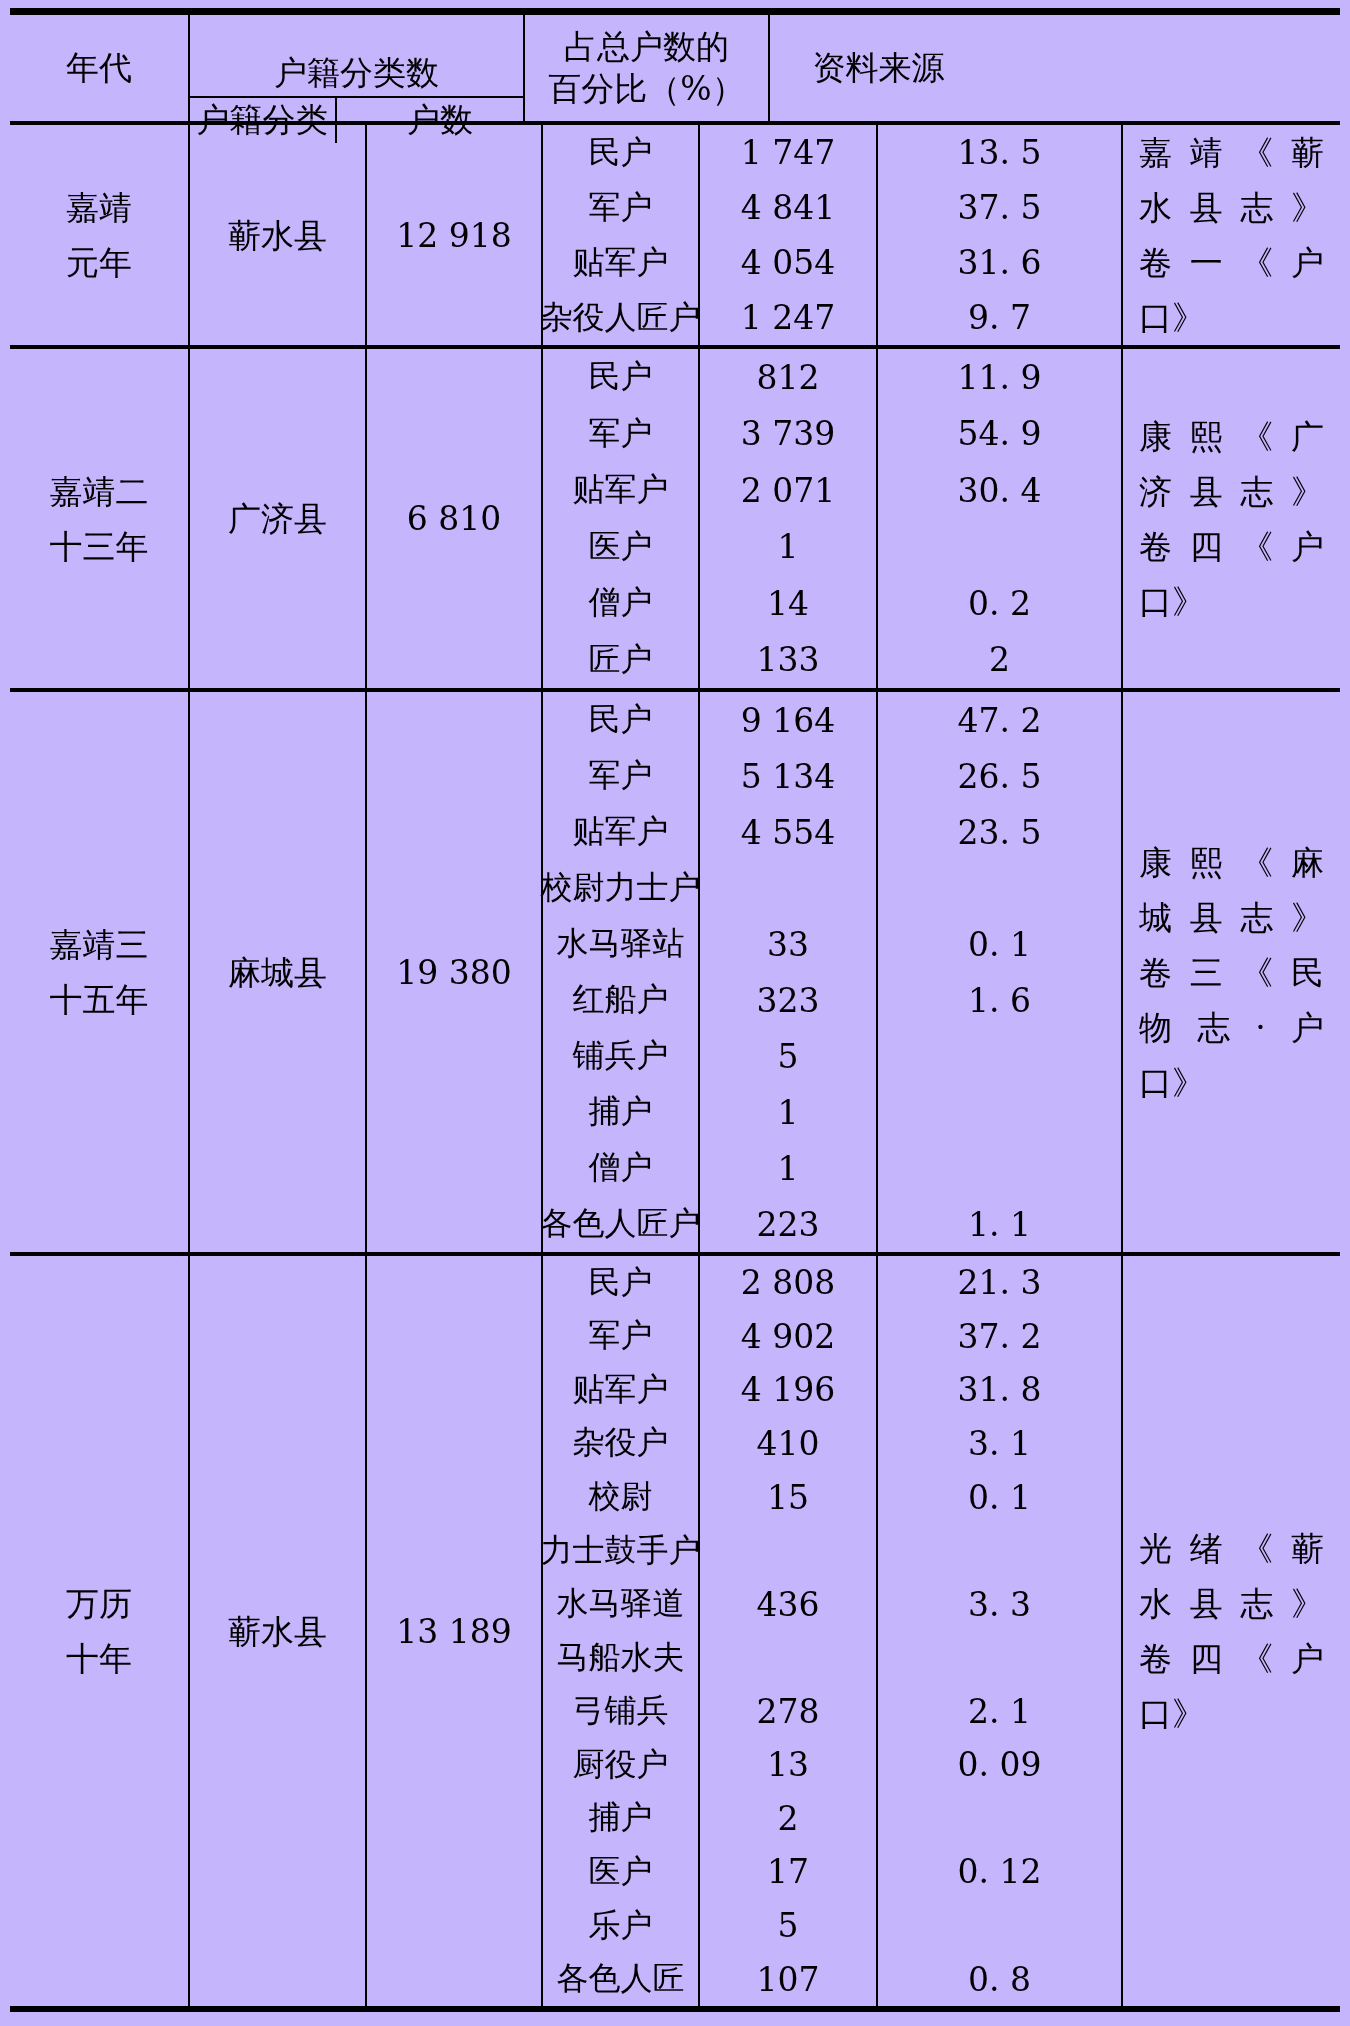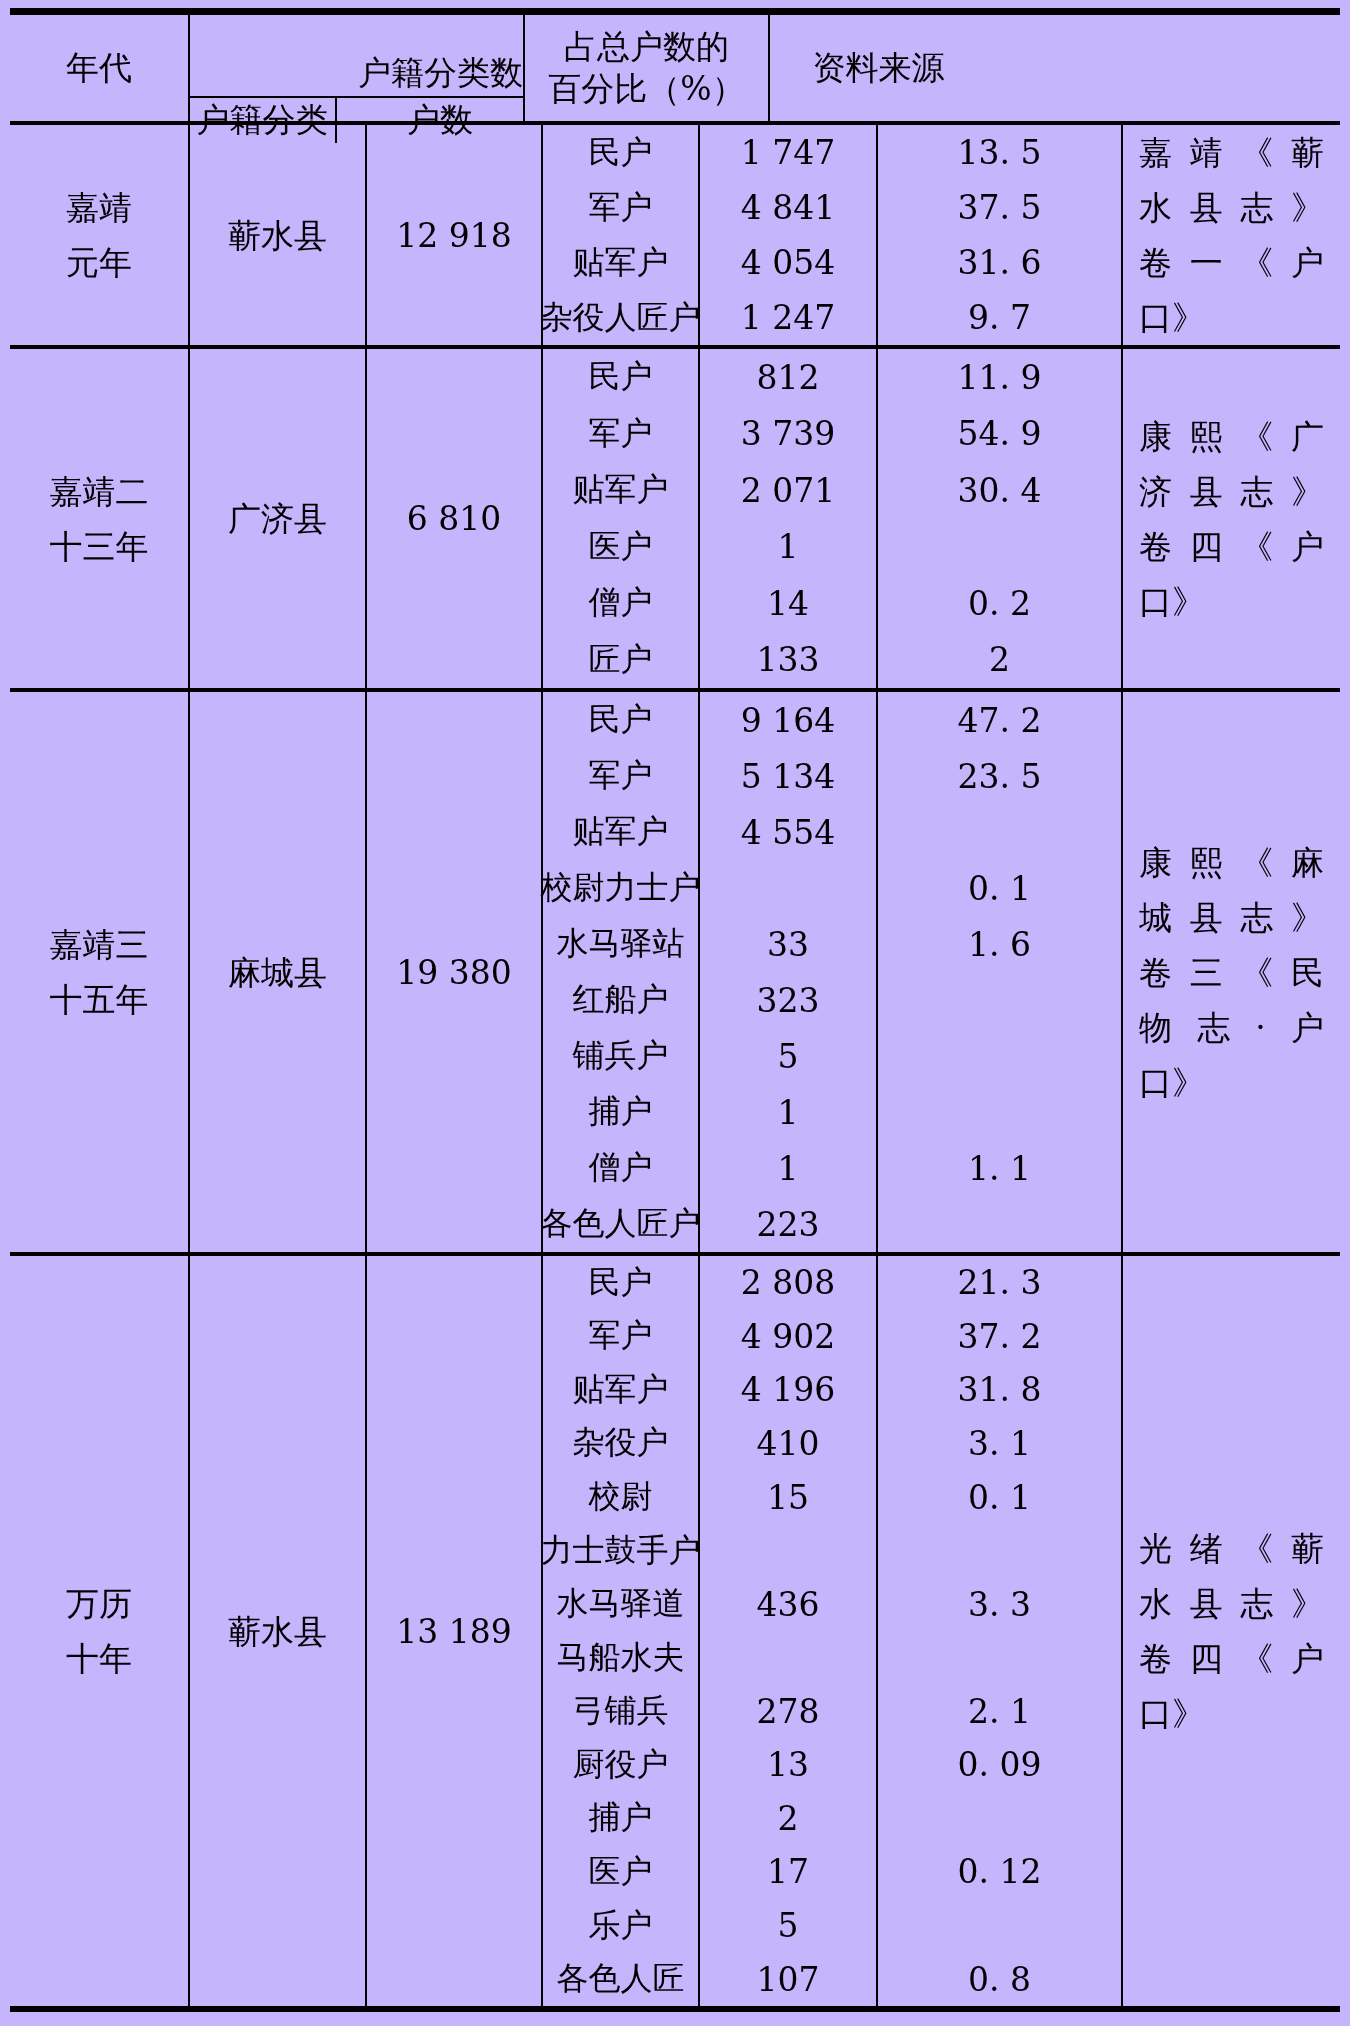--- a/index.html
+++ b/index.html
@@ -21,21 +21,21 @@
   .c4{width:157px;}
   .c5{width:178px;}
   .c6{width:245px;}
   .c7{width:217px;}
   .vline{border-right:2px solid #000;}
 
   
   .hdr{display:flex;height:106px;font-size:33px;}
   .hcell{display:flex;align-items:center;justify-content:center;}
   .hgroup{width:335px;display:flex;flex-direction:column;}
-  .hgroup-title{height:64px;display:flex;align-items:center;justify-content:flex-end;border-bottom:2px solid #000;margin-top:36px;}
+  .hgroup-title{height:64px;display:flex;align-items:center;justify-content:center;border-bottom:2px solid #000;margin-top:36px;}
   .hgroup-sub{flex:1;display:flex;gap:20px;}
   .hsub{display:flex;align-items:center;justify-content:center;}
   .pcthead{display:flex;flex-direction:column;align-items:center;justify-content:center;line-height:42px;}
 
   
   .block{display:flex;border-top:4px solid #000;font-size:33px;}
   .b1{height:224px;}
   .b2{height:343px;}
   .b3{height:564px;}
   .b4{height:754px;}
@@ -208,20 +208,21 @@
       <div class="rcell"></div>
       <div class="rcell">33</div>
       <div class="rcell">323</div>
       <div class="rcell">5</div>
       <div class="rcell">1</div>
       <div class="rcell">1</div>
       <div class="rcell">223</div>
     </div>
     <div class="rcol c6 vline">
       <div class="rcell">47. 2</div>
+      <div class="rcell">26. 5</div>
       <div class="rcell">23. 5</div>
       <div class="rcell"></div>
       <div class="rcell">0. 1</div>
       <div class="rcell">1. 6</div>
       <div class="rcell"></div>
       <div class="rcell"></div>
       <div class="rcell"></div>
       <div class="rcell">1. 1</div>
     </div>
     <div class="col c7">

